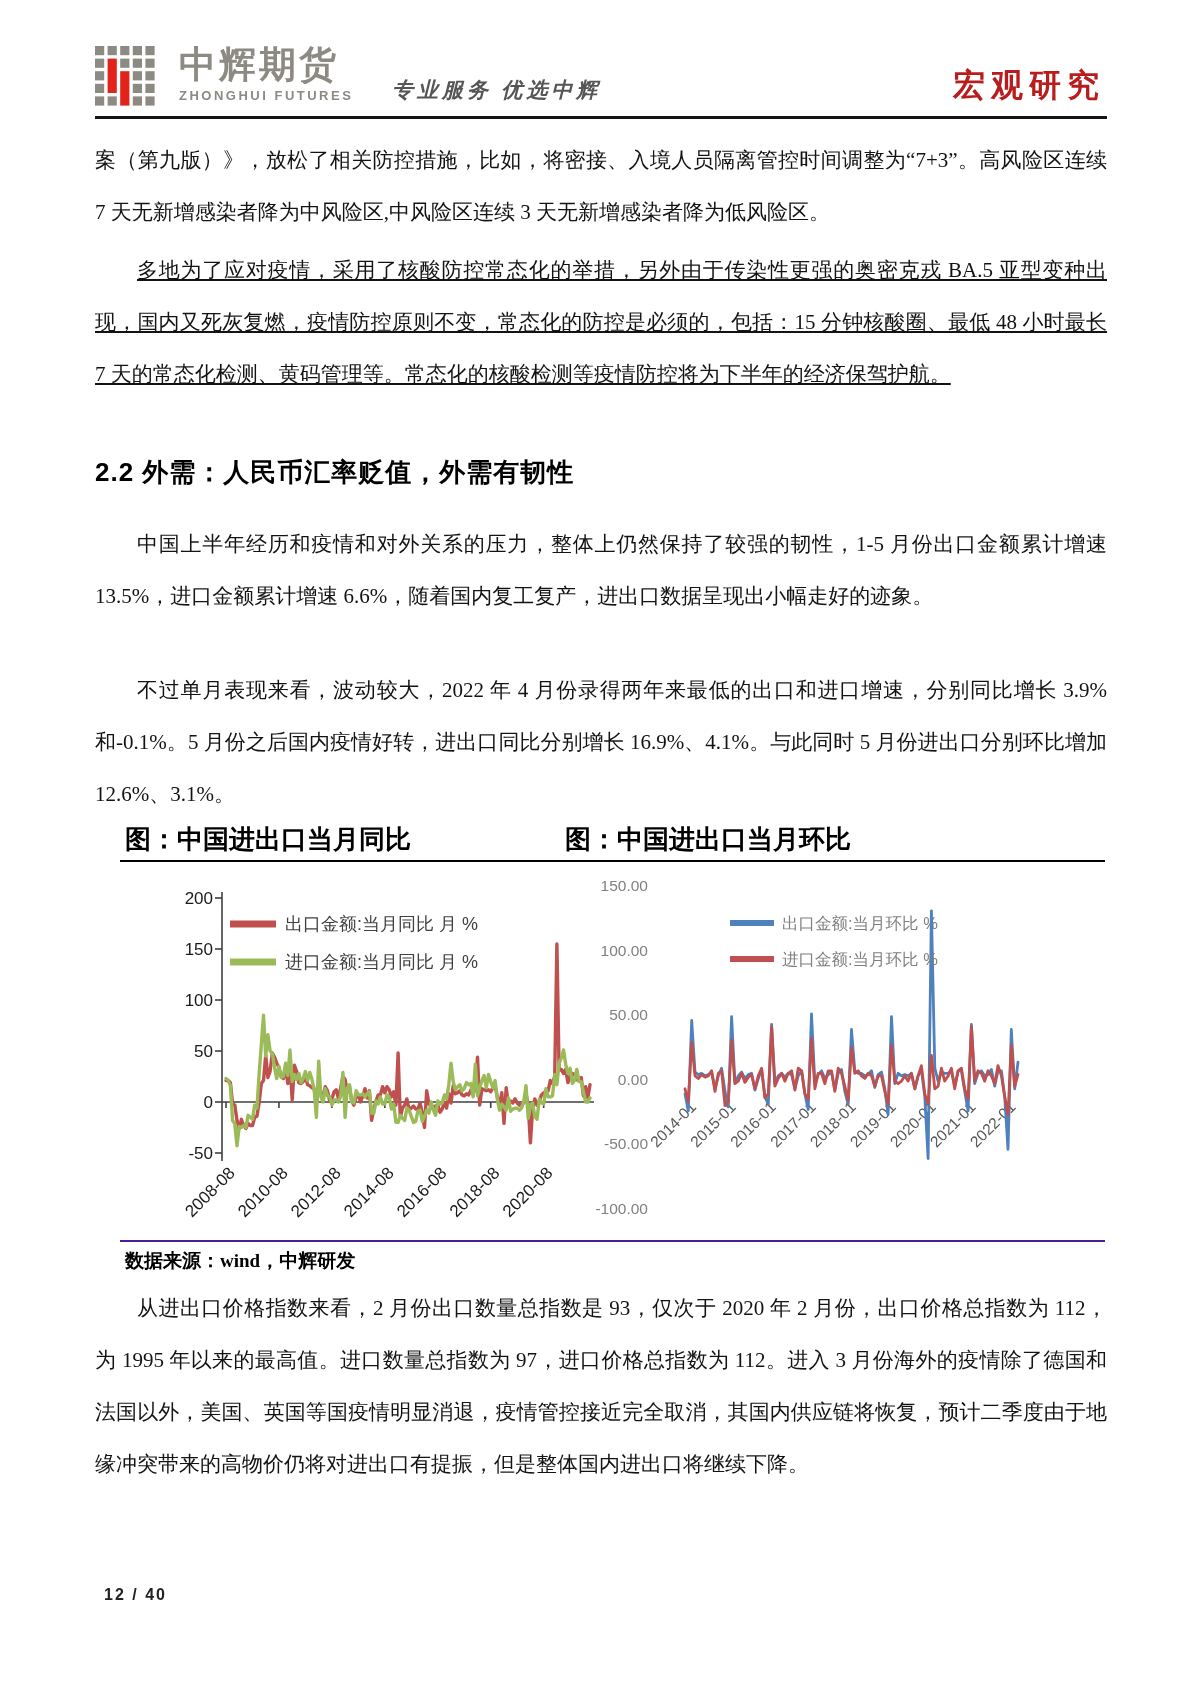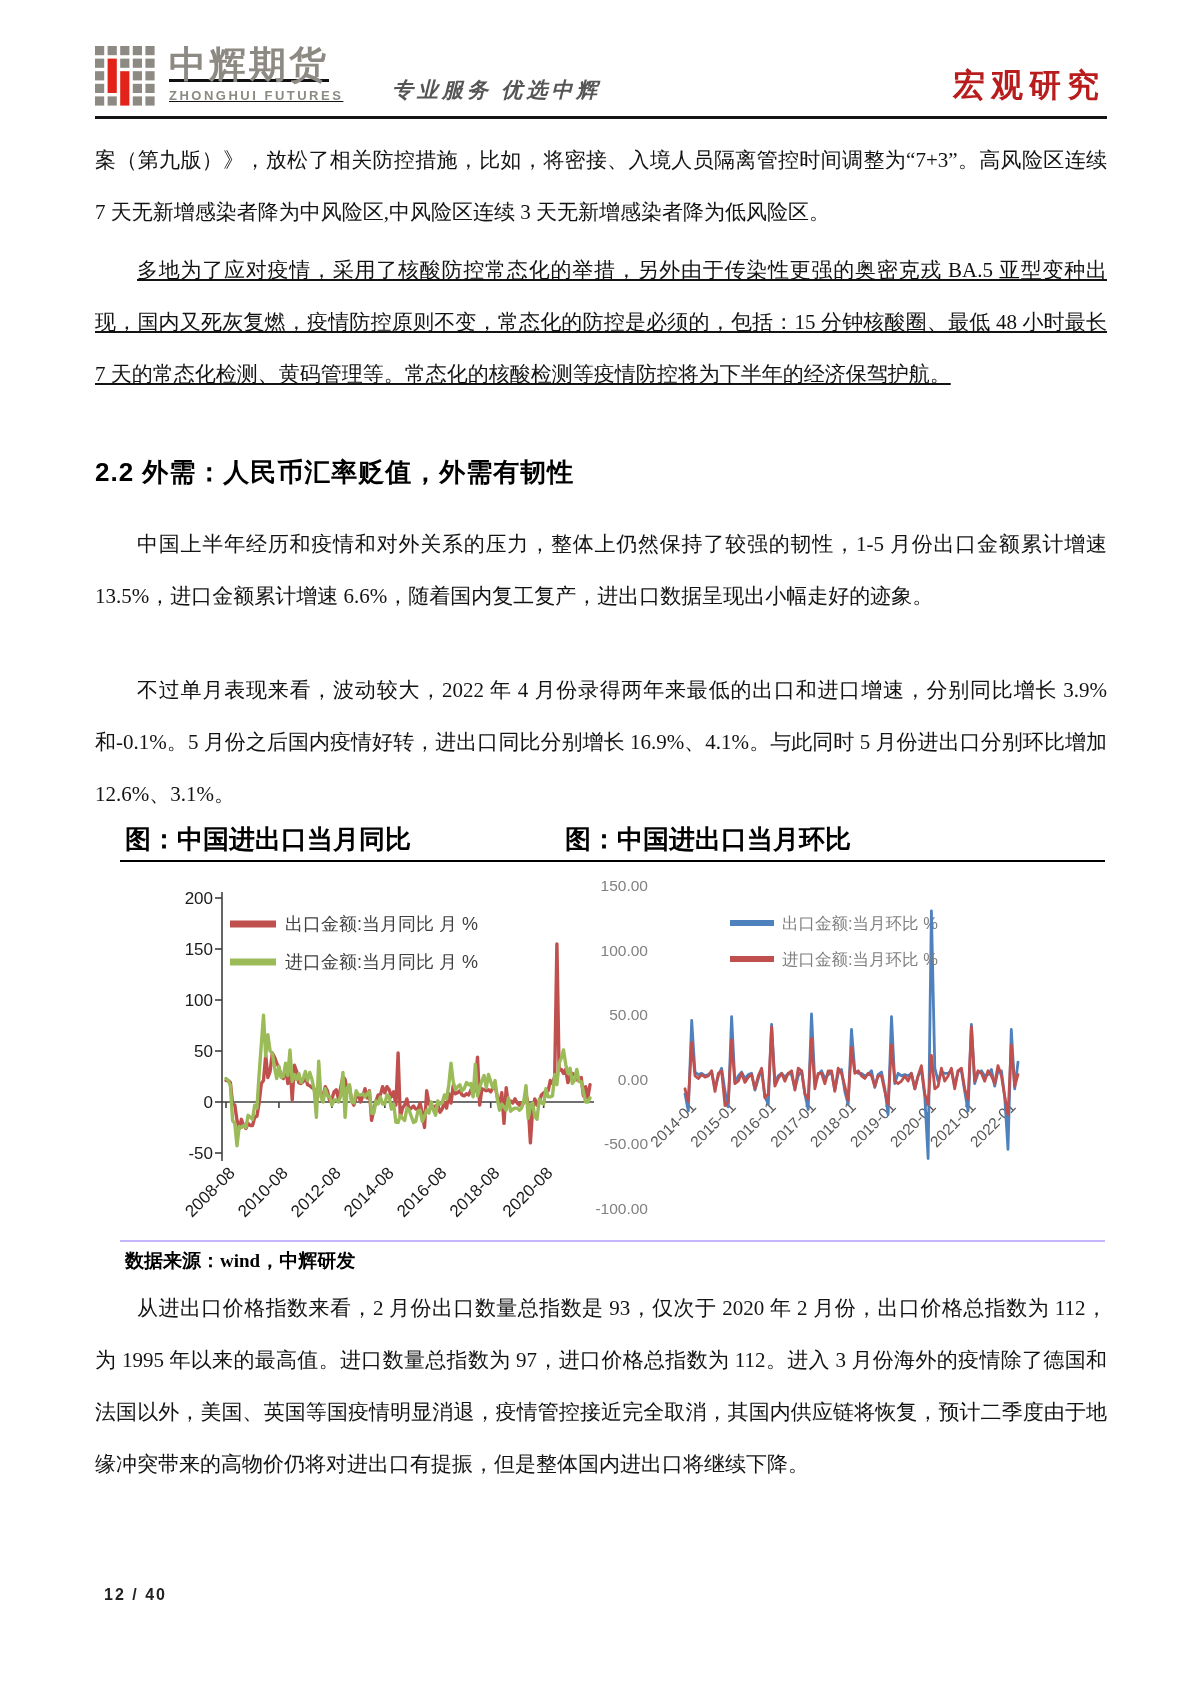--- a/index.html
+++ b/index.html
@@ -1,41 +1,41 @@
 <!DOCTYPE html>
 <html><head>
 <meta charset="utf-8">
 <style>
   html,body{margin:0;padding:0;background:#9a9a9a;}
   .page{position:relative;width:1190px;height:1683px;background:#ffffff;margin:0 auto;
         font-family:"Liberation Serif","DejaVu Serif",serif;color:#111;overflow:hidden;}
   
   .hdr-logo{position:absolute;left:95px;top:46px;display:flex;align-items:flex-start;}
   .logo-grid{width:62px;height:62px;}
-  .logo-txt{margin-left:12px;text-decoration:underline;}
+  .logo-txt{margin-left:22px;}
   .logo-cn{font-family:"Liberation Sans","DejaVu Sans",sans-serif;font-weight:bold;
            font-size:37px;line-height:38px;color:#8d8983;letter-spacing:3px;}
   .logo-en{font-family:"Liberation Sans","DejaVu Sans",sans-serif;font-size:13px;
            color:#8d8983;letter-spacing:2.5px;margin-top:4px;font-weight:bold;}
   .slogan{position:absolute;left:360px;top:76px;font-style:italic;font-weight:bold;
           font-size:21px;color:#555;letter-spacing:4px;margin-left:32px;}
   .doc-type{position:absolute;right:85px;top:64px;font-weight:bold;font-size:32px;
             letter-spacing:6px;color:#b91c1c;}
   .hdr-rule{position:absolute;left:95px;top:116px;width:1012px;height:3px;background:#141414;}
   
   .para{position:absolute;left:95px;width:1012px;font-size:21px;line-height:52px;
         text-align:justify;color:#131313;}
   .indent{text-indent:2em;}
   .h2{position:absolute;left:95px;top:455px;width:1012px;font-size:26px;font-weight:bold;
       color:#000000;font-family:"Liberation Sans","DejaVu Sans",sans-serif;letter-spacing:1px;}
   .fig-title{position:absolute;top:822px;font-size:26px;font-weight:bold;color:#000;}
   .fig-title.left{left:125px;} .fig-title.right{left:565px;}
   
   .figure{position:absolute;left:120px;top:860px;width:985px;height:378px;
-          border-top:2px solid #000;border-bottom:2px solid #c4b5fd;}
+          border-top:2px solid #000;border-bottom:2px solid #4c1d95;}
   .figure svg{position:absolute;}
   #chart0{left:5px;top:6px;}
   #chart1{left:465px;top:0px;}
   .src-note{position:absolute;left:125px;top:1248px;font-size:19px;font-weight:bold;color:#000;}
   .footer{position:absolute;left:104px;top:1586px;font-size:16px;font-weight:bold;
           color:#222;font-family:"Liberation Sans","DejaVu Sans",sans-serif;letter-spacing:2px;}
   svg text{font-family:"Liberation Sans","DejaVu Sans",sans-serif;}
 </style>
 </head>
 <body>

